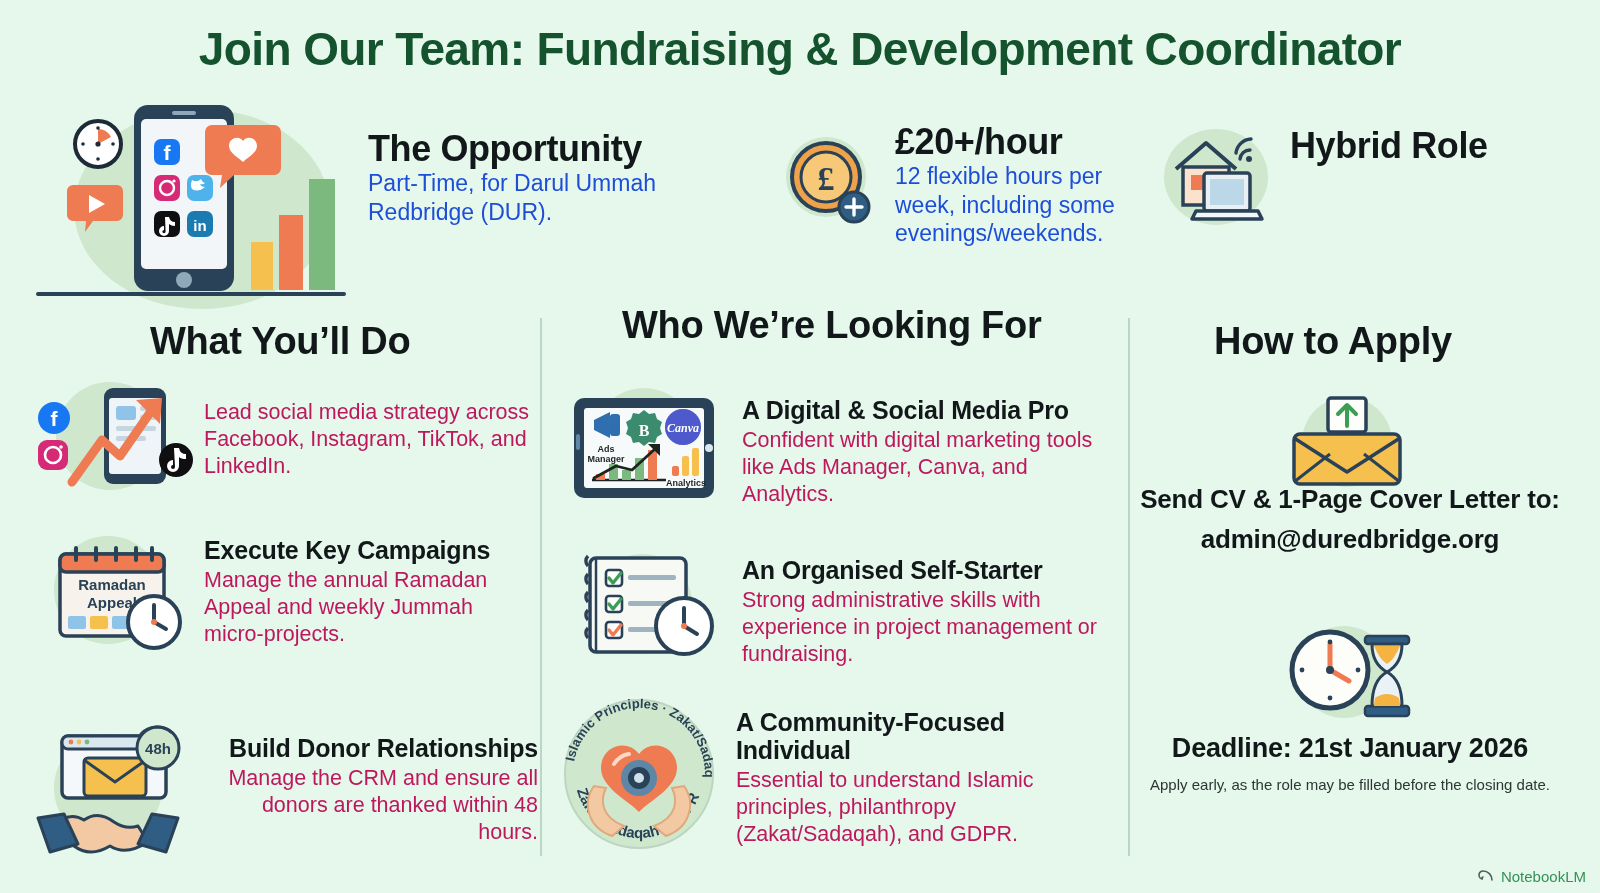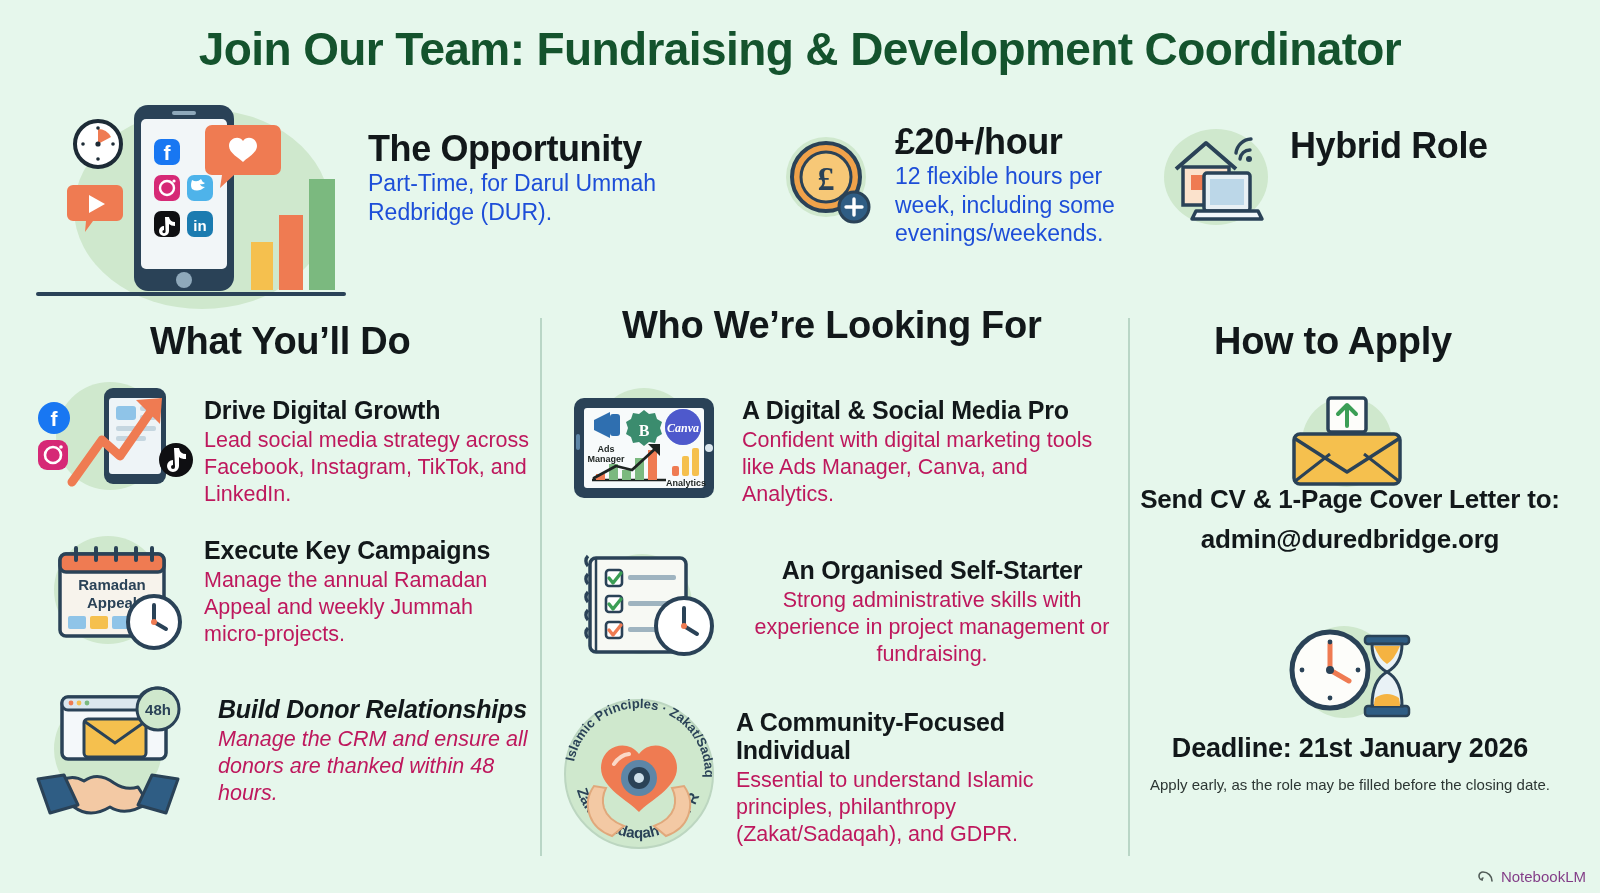--- a/index.html
+++ b/index.html
@@ -44,22 +44,22 @@
   .row .txt .p { font-size: 21.5px; color: #be185d; line-height: 1.26; margin-top: 3px; }
 
   
   .apply-block { position: absolute; width: 420px; left: 1140px; text-align: center; }
   .apply-strong { font-size: 26px; font-weight: 700; color: #12181a; line-height: 1.22; letter-spacing: -0.2px; }
   .apply-sub { font-size: 15px; color: #2c3633; line-height: 1.26; margin-top: 11px; }
 
   
   .watermark {
     position: absolute; right: 14px; bottom: 8px;
-    display: flex; align-items: center; gap: 6px;
-    font-size: 15px; color: #701a75; font-weight: 500; opacity: .85;
+    display: flex; gap: 6px;
+    font-size: 15px; color: #15803d; font-weight: 500; opacity: .85;
   }
   svg { display: block; overflow: visible; }
 </style>
 </head>
 <body>
 
 <div class="page">
 
   <div class="title">Join Our Team: Fundraising &amp; Development Coordinator</div>
 
@@ -182,21 +182,20 @@
         <circle cx="26" cy="40" r="16" fill="#1877f2"></circle>
         <text x="26" y="48" font-family="Liberation Sans, sans-serif" font-size="21" font-weight="700" fill="#fff" text-anchor="middle">f</text>
         <rect x="10" y="62" width="30" height="30" rx="9" fill="#d62976"></rect>
         <circle cx="25" cy="77" r="8" fill="none" stroke="#fff" stroke-width="2.6"></circle>
         <circle cx="33" cy="69" r="1.8" fill="#fff"></circle>
         <circle cx="148" cy="82" r="17" fill="#0f0f12"></circle>
         <path d="M146 70 l5 0 q1 6 7 6 l0 5 q-5 0 -7 -2 l0 9 a6 6 0 1 1 -6 -6 l0 5 a2 2 0 1 0 2 2z" fill="#fff"></path>
       </svg>
     </div>
     <div class="txt" style="width:330px; margin-left:6px; padding-top:18px;">
-      <div class="h">Drive Digital Growth</div>
       <div class="p">Lead social media strategy across Facebook, Instagram, TikTok, and LinkedIn.</div>
     </div>
   </div>
 
   <div class="row" style="left:28px; top:528px; width:510px;">
     <div class="icon">
       <svg width="170" height="130" viewBox="0 0 170 130">
         <circle cx="80" cy="62" r="54" fill="#cfe8cd"></circle>
         <rect x="32" y="26" width="104" height="82" rx="6" fill="#f7f3ec" stroke="#2a4257" stroke-width="3.5"></rect>
         <rect x="32" y="26" width="104" height="18" rx="6" fill="#ef7b52" stroke="#2a4257" stroke-width="3.5"></rect>
@@ -211,42 +210,42 @@
         <path d="M126 94 l0 -17 M126 94 l12 7" stroke="#2a4257" stroke-width="4" stroke-linecap="round"></path>
         <circle cx="126" cy="94" r="3" fill="#ef7b52"></circle>
       </svg>
     </div>
     <div class="txt" style="width:330px; margin-left:6px; padding-top:8px;">
       <div class="h">Execute Key Campaigns</div>
       <div class="p">Manage the annual Ramadan Appeal and weekly Jummah micro-projects.</div>
     </div>
   </div>
 
-  <div class="row" style="left:28px; top:683px; width:510px;">
+  <div class="row" style="left:28px; top:722px; width:510px;text-align:right;">
     <div class="icon">
       <svg width="170" height="140" viewBox="0 0 170 140">
         <circle cx="80" cy="66" r="54" fill="#cfe8cd"></circle>
         <rect x="34" y="14" width="104" height="62" rx="6" fill="#f4f8fa" stroke="#2a4257" stroke-width="3.5"></rect>
         <rect x="34" y="14" width="104" height="13" rx="6" fill="#dbe7ee" stroke="#2a4257" stroke-width="3"></rect>
         <circle cx="43" cy="20" r="2.4" fill="#ef7b52"></circle>
         <circle cx="51" cy="20" r="2.4" fill="#f5c04e"></circle>
         <circle cx="59" cy="20" r="2.4" fill="#7bb97f"></circle>
         <rect x="56" y="36" width="62" height="38" rx="4" fill="#f5c04e" stroke="#2a4257" stroke-width="3"></rect>
         <path d="M56 38 L87 60 L118 38" fill="none" stroke="#2a4257" stroke-width="3"></path>
 
         <circle cx="130" cy="26" r="21" fill="#cfe8cd" stroke="#2a4257" stroke-width="3"></circle>
         <text x="130" y="32" font-family="Liberation Sans, sans-serif" font-size="15" font-weight="700" fill="#2a4257" text-anchor="middle">48h</text>
         <path d="M113 12 a22 22 0 0 1 30 -2" fill="none" stroke="#2a4257" stroke-width="3" stroke-linecap="round"></path>
 
         <path d="M22 106 q18 -18 34 -8 q14 -10 30 2 q12 8 24 4 l10 16 q-22 14 -38 4 q-20 12 -36 0 q-14 -10 -24 -18z" fill="#f3c9a4" stroke="#2a4257" stroke-width="3" stroke-linejoin="round"></path>
         <path d="M10 96 l26 -4 l14 30 l-28 8z" fill="#2f5d84" stroke="#2a4257" stroke-width="3" stroke-linejoin="round"></path>
         <path d="M150 96 l-26 -4 l-14 30 l28 8z" fill="#2f5d84" stroke="#2a4257" stroke-width="3" stroke-linejoin="round"></path>
       </svg>
     </div>
-    <div class="txt" style="width:330px; margin-left:20px; padding-top:12px;font-style:italic;">
+    <div class="txt" style="width:330px; margin-left:20px; padding-top:12px;">
       <div class="h">Build Donor Relationships</div>
       <div class="p">Manage the CRM and ensure all donors are thanked within 48 hours.</div>
     </div>
   </div>
 
   <div class="row" style="left:556px; top:382px; width:570px;">
     <div class="icon">
       <svg width="176" height="125" viewBox="0 0 176 125">
         <circle cx="88" cy="56" r="50" fill="#cfe8cd"></circle>
         <rect x="18" y="16" width="140" height="100" rx="10" fill="#2a4257"></rect>
@@ -301,21 +300,21 @@
         <path d="M53 62 l4 5 l8 -10" fill="none" stroke="#3b9e55" stroke-width="3.4" stroke-linecap="round" stroke-linejoin="round"></path>
         <rect x="72" y="59" width="48" height="5" rx="2" fill="#9fb4c0"></rect>
         <rect x="50" y="80" width="16" height="16" rx="3" fill="#fff" stroke="#2a4257" stroke-width="2.6"></rect>
         <path d="M53 88 l4 5 l8 -10" fill="none" stroke="#ef7b52" stroke-width="3.4" stroke-linecap="round" stroke-linejoin="round"></path>
         <rect x="72" y="85" width="48" height="5" rx="2" fill="#9fb4c0"></rect>
         <circle cx="128" cy="84" r="28" fill="#fff" stroke="#2a4257" stroke-width="4"></circle>
         <path d="M128 84 l0 -18 M128 84 l13 8" stroke="#2a4257" stroke-width="4" stroke-linecap="round"></path>
         <circle cx="128" cy="84" r="3" fill="#ef7b52"></circle>
       </svg>
     </div>
-    <div class="txt" style="width:380px; margin-left:10px; padding-top:14px;text-align:center;">
+    <div class="txt" style="width:380px; margin-left:10px; padding-top:14px;">
       <div class="h">An Organised Self-Starter</div>
       <div class="p">Strong administrative skills with experience in project management or fundraising.</div>
     </div>
   </div>
 
   <div class="row" style="left:548px; top:694px; width:580px;">
     <div class="icon">
       <svg width="182" height="160" viewBox="0 0 182 160">
         <circle cx="91" cy="80" r="74" fill="#cfe8cd"></circle>
         <circle cx="91" cy="80" r="74" fill="none" stroke="#bcd6c0" stroke-width="2"></circle>

